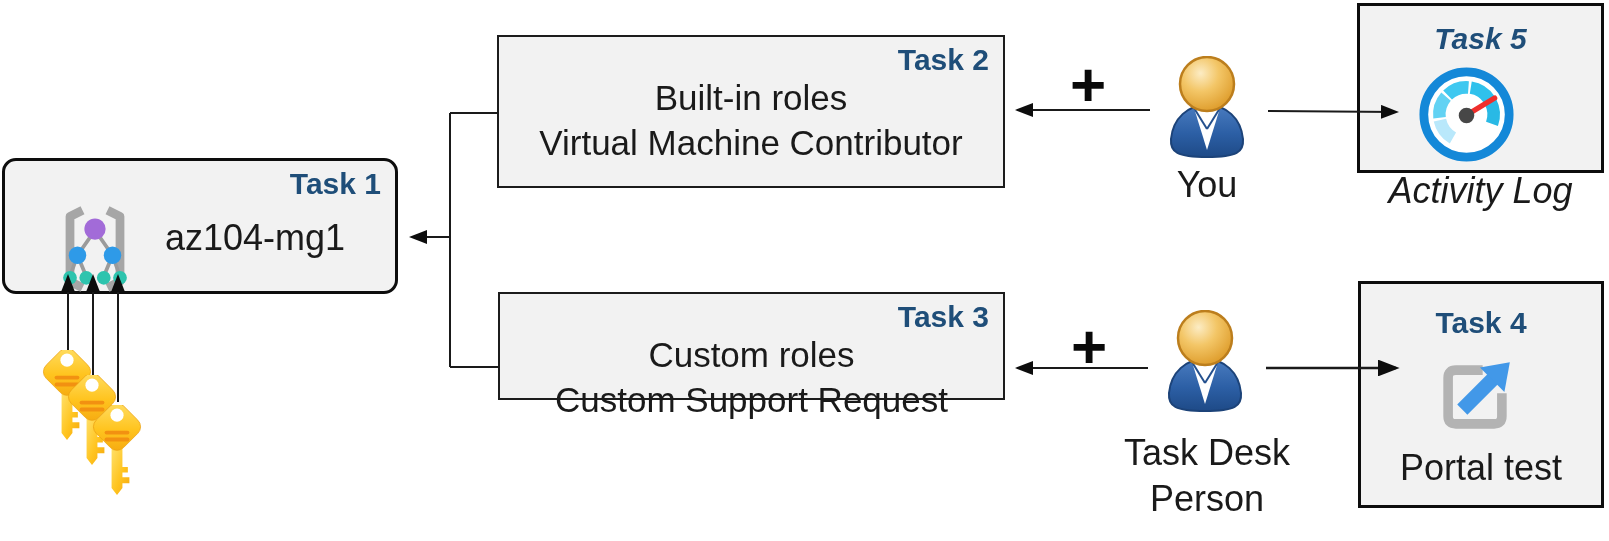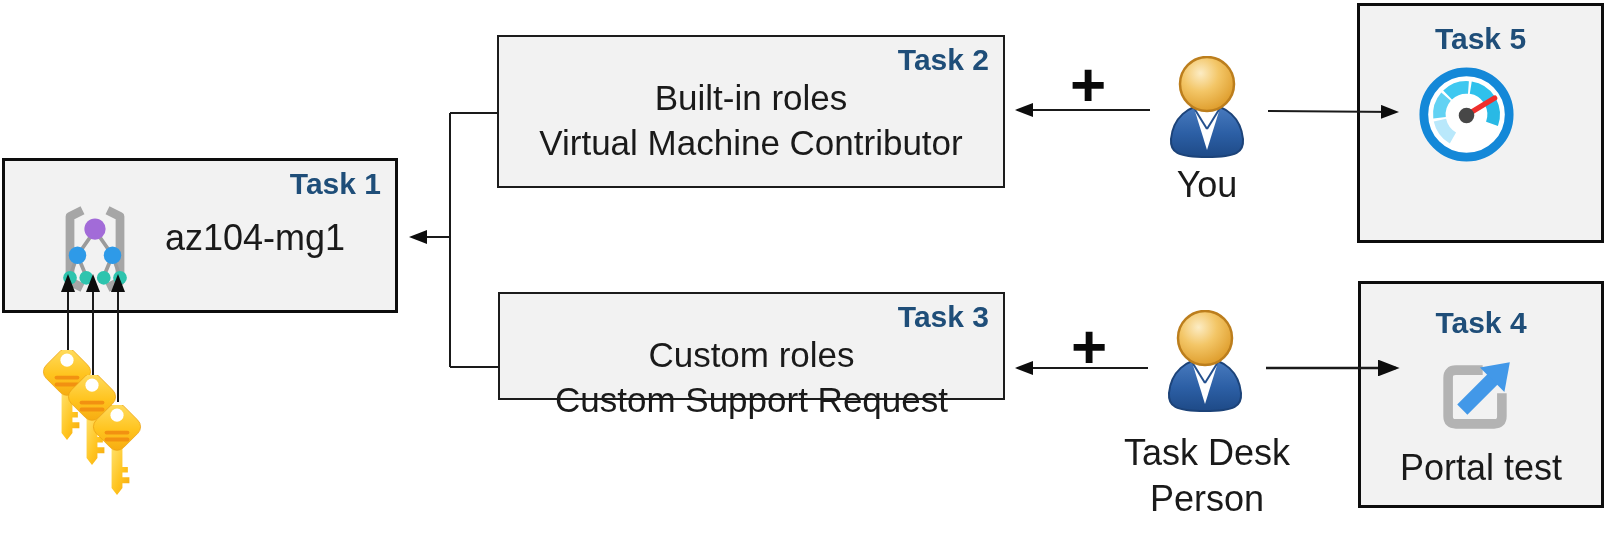--- a/index.html
+++ b/index.html
@@ -101,21 +101,21 @@
       <symbol id="sym-portal" viewBox="0 0 100 100">
         <path d="M58 22 H30 Q22 22 22 30 V70 Q22 78 30 78 H70 Q78 78 78 70 V46" fill="none" stroke="#b3b3b3" stroke-width="10"></path>
         <g transform="translate(58,42) rotate(-45)" fill="#4298e8">
           <rect x="-30" y="-7.5" width="46" height="15"></rect>
           <polygon points="14,-18 14,18 40,0"></polygon>
         </g>
       </symbol>
     </defs>
   </svg>
 
-  <div class="box thick" style="left:2px;top:158px;width:396px;height:155px;">
+  <div class="box thick" style="left:2px;top:158px;width:396px;height:136px;border-radius:14px;">
     <span class="task-label">Task 1</span>
     <svg class="icon" style="left:40px;top:38px;" width="100" height="100" viewBox="0 0 80 80">
         <use href="#sym-mg"></use>
       </svg>
     <span class="mg-name">az104-mg1</span>
   </div>
 
   <div class="box thin" style="left:497px;top:35px;width:508px;height:153px;">
     <span class="task-label">Task 2</span>
     <div class="roles-text">
@@ -125,25 +125,26 @@
   </div>
 
   <div class="box thin" style="left:498px;top:292px;width:507px;height:108px;">
     <span class="task-label">Task 3</span>
     <div class="roles-text">
       <div>Custom roles</div>
       <div>Custom Support Request</div>
     </div>
   </div>
 
-  <div class="box thick" style="left:1357px;top:3px;width:247px;height:240px;">
+  <div class="box thick" style="left:1357px;top:3px;width:247px;height:170px;font-style:italic;">
     <span class="small-box-label" style="top:16px;">Task 5</span>
     <svg class="icon" style="left:58px;top:60px;" width="97" height="97" viewBox="0 0 100 100">
         <use href="#sym-gauge"></use>
       </svg>
+    <span class="caption" style="top:164px;">Activity Log</span>
   </div>
 
   <div class="box thick" style="left:1358px;top:253px;width:246px;height:227px;margin-top:28px;">
     <span class="small-box-label" style="top:22px;">Task 4</span>
     <svg class="icon" style="left:66px;top:65px;" width="96" height="96" viewBox="0 0 100 100">
         <use href="#sym-portal"></use>
       </svg>
     <span class="caption" style="top:163px;">Portal test</span>
   </div>
 

